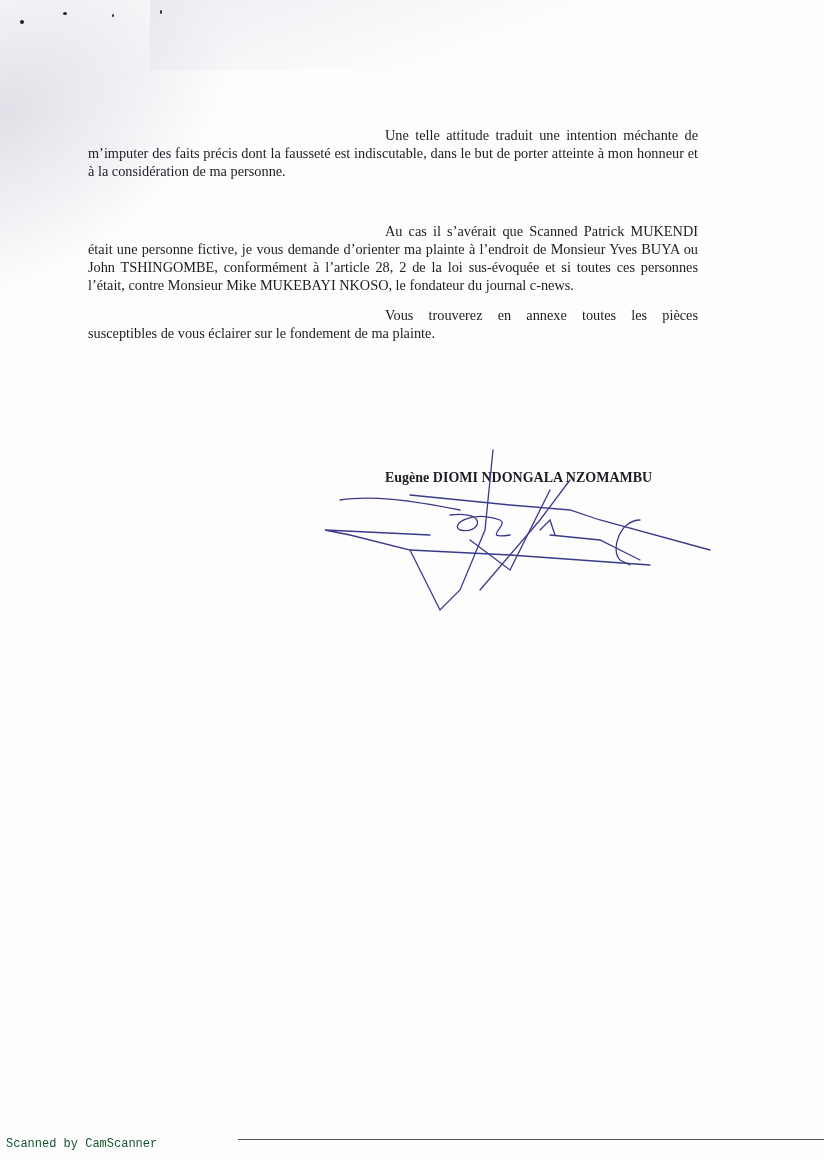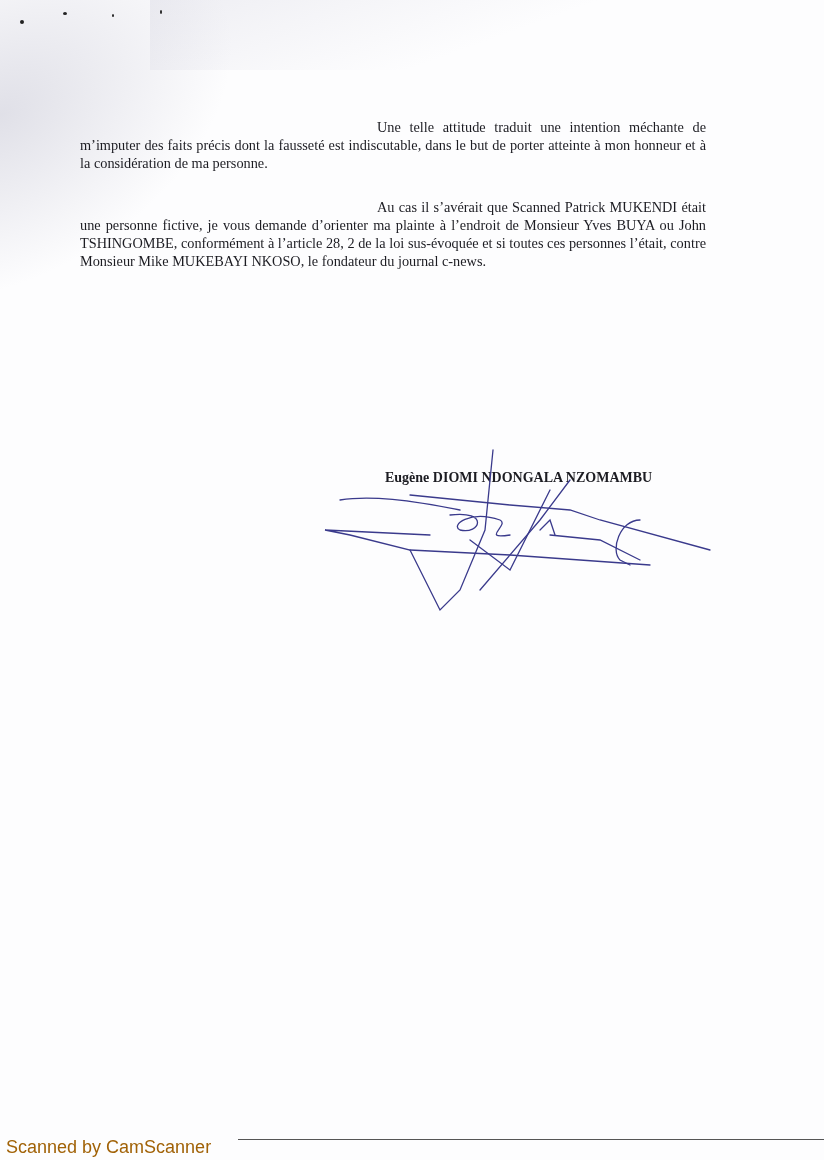--- a/index.html
+++ b/index.html
@@ -14,51 +14,52 @@
       background: radial-gradient(ellipse at 30% 40%, rgba(170,170,190,0.35), rgba(255,255,255,0) 60%);
       transform: rotate(-30deg);
     }
     .shade-top {
       position: absolute; left: 150px; top: -40px; width: 500px; height: 110px;
       background: linear-gradient(160deg, rgba(200,200,215,0.35), rgba(255,255,255,0) 70%);
     }
     .dots { position: absolute; top: 8px; left: 0; width: 200px; height: 20px; }
     .dot { position: absolute; background: #222; border-radius: 50%; }
     .page { position: absolute; left: 76px; top: 114px; width: 634px; font-size: 14.3px; line-height: 18px; }
-    .p { text-align: justify; margin: 4px; font-family: Liberation Serif, serif; }
+    .p { text-align: justify; margin: 12px; font-family: Liberation Serif, serif; }
     .p .ind { display: inline-block; width: 297px; }
     .gap { height: 17px; }
     .sig-name {
       position: absolute; left: 373px; top: 470px; font-weight: bold; font-size: 14px;
       font-family: "Liberation Serif", serif;
       margin-left: 12px;
     }
     .signature { position: absolute; left: 310px; top: 440px; width: 420px; height: 190px; }
     .footer {
       position: absolute; left: 6px; top: 1137px;
-      font-family: Liberation Sans, sans-serif; font-size: 18px; color: #a16207;
+      font-family: Liberation Mono, monospace; font-size: 12px; color: #14532d;
     }
     .footer-line { position: absolute; left: 238px; top: 1139px; width: 586px; height: 1px; background: #555; }
   </style>
 </head>
 <body>
 
 <div class="shade-tl"></div>
 <div class="shade-top"></div>
 <div class="dots">
   <div class="dot" style="left:20px;top:12px;width:4px;height:4px;"></div>
   <div class="dot" style="left:63px;top:4px;width:4px;height:3px;"></div>
   <div class="dot" style="left:112px;top:6px;width:2px;height:3px;"></div>
   <div class="dot" style="left:160px;top:2px;width:2px;height:4px;"></div>
 </div>
 
 <div class="page">
   <p class="p"><span class="ind"></span><span>Une telle attitude traduit une intention méchante</span> <span>de m’imputer des faits précis dont la fausseté est indiscutable, dans le but de porter atteinte à mon honneur et à la considération de ma personne.</span></p>
   <div class="gap" style="height:18px"></div>
   <p class="p"><span class="ind"></span><span>Au cas il s’avérait que Scanned Patrick</span> <span>MUKENDI était une personne fictive, je vous demande d’orienter ma plainte à l’endroit de Monsieur Yves BUYA ou John TSHINGOMBE, conformément à l’article 28, 2 de la loi sus-évoquée et si toutes ces personnes l’était, contre Monsieur Mike MUKEBAYI NKOSO, le fondateur du journal c-news.</span></p>
+  <p class="p"><span class="ind"></span><span>Vous trouverez en annexe toutes les pièces</span> <span>susceptibles de vous éclairer sur le fondement de ma plainte.</span></p>
   <div class="gap" style="height:18px"></div>
 </div>
 
 <div class="sig-name">Eugène DIOMI NDONGALA NZOMAMBU</div>
 
 <svg class="signature" viewBox="0 0 420 190" fill="none" stroke="#3a3a8c" stroke-width="1.3" stroke-linecap="round">
   <path d="M183 10 L175 90 L150 150 L130 170 L100 110 L40 95 L15 90 L120 95"></path>
   <path d="M30 60 C60 55 100 60 150 70"></path>
   <path d="M100 55 L200 65 L260 70 L290 80 L400 110"></path>
   <path d="M100 110 L200 115 L340 125"></path>

